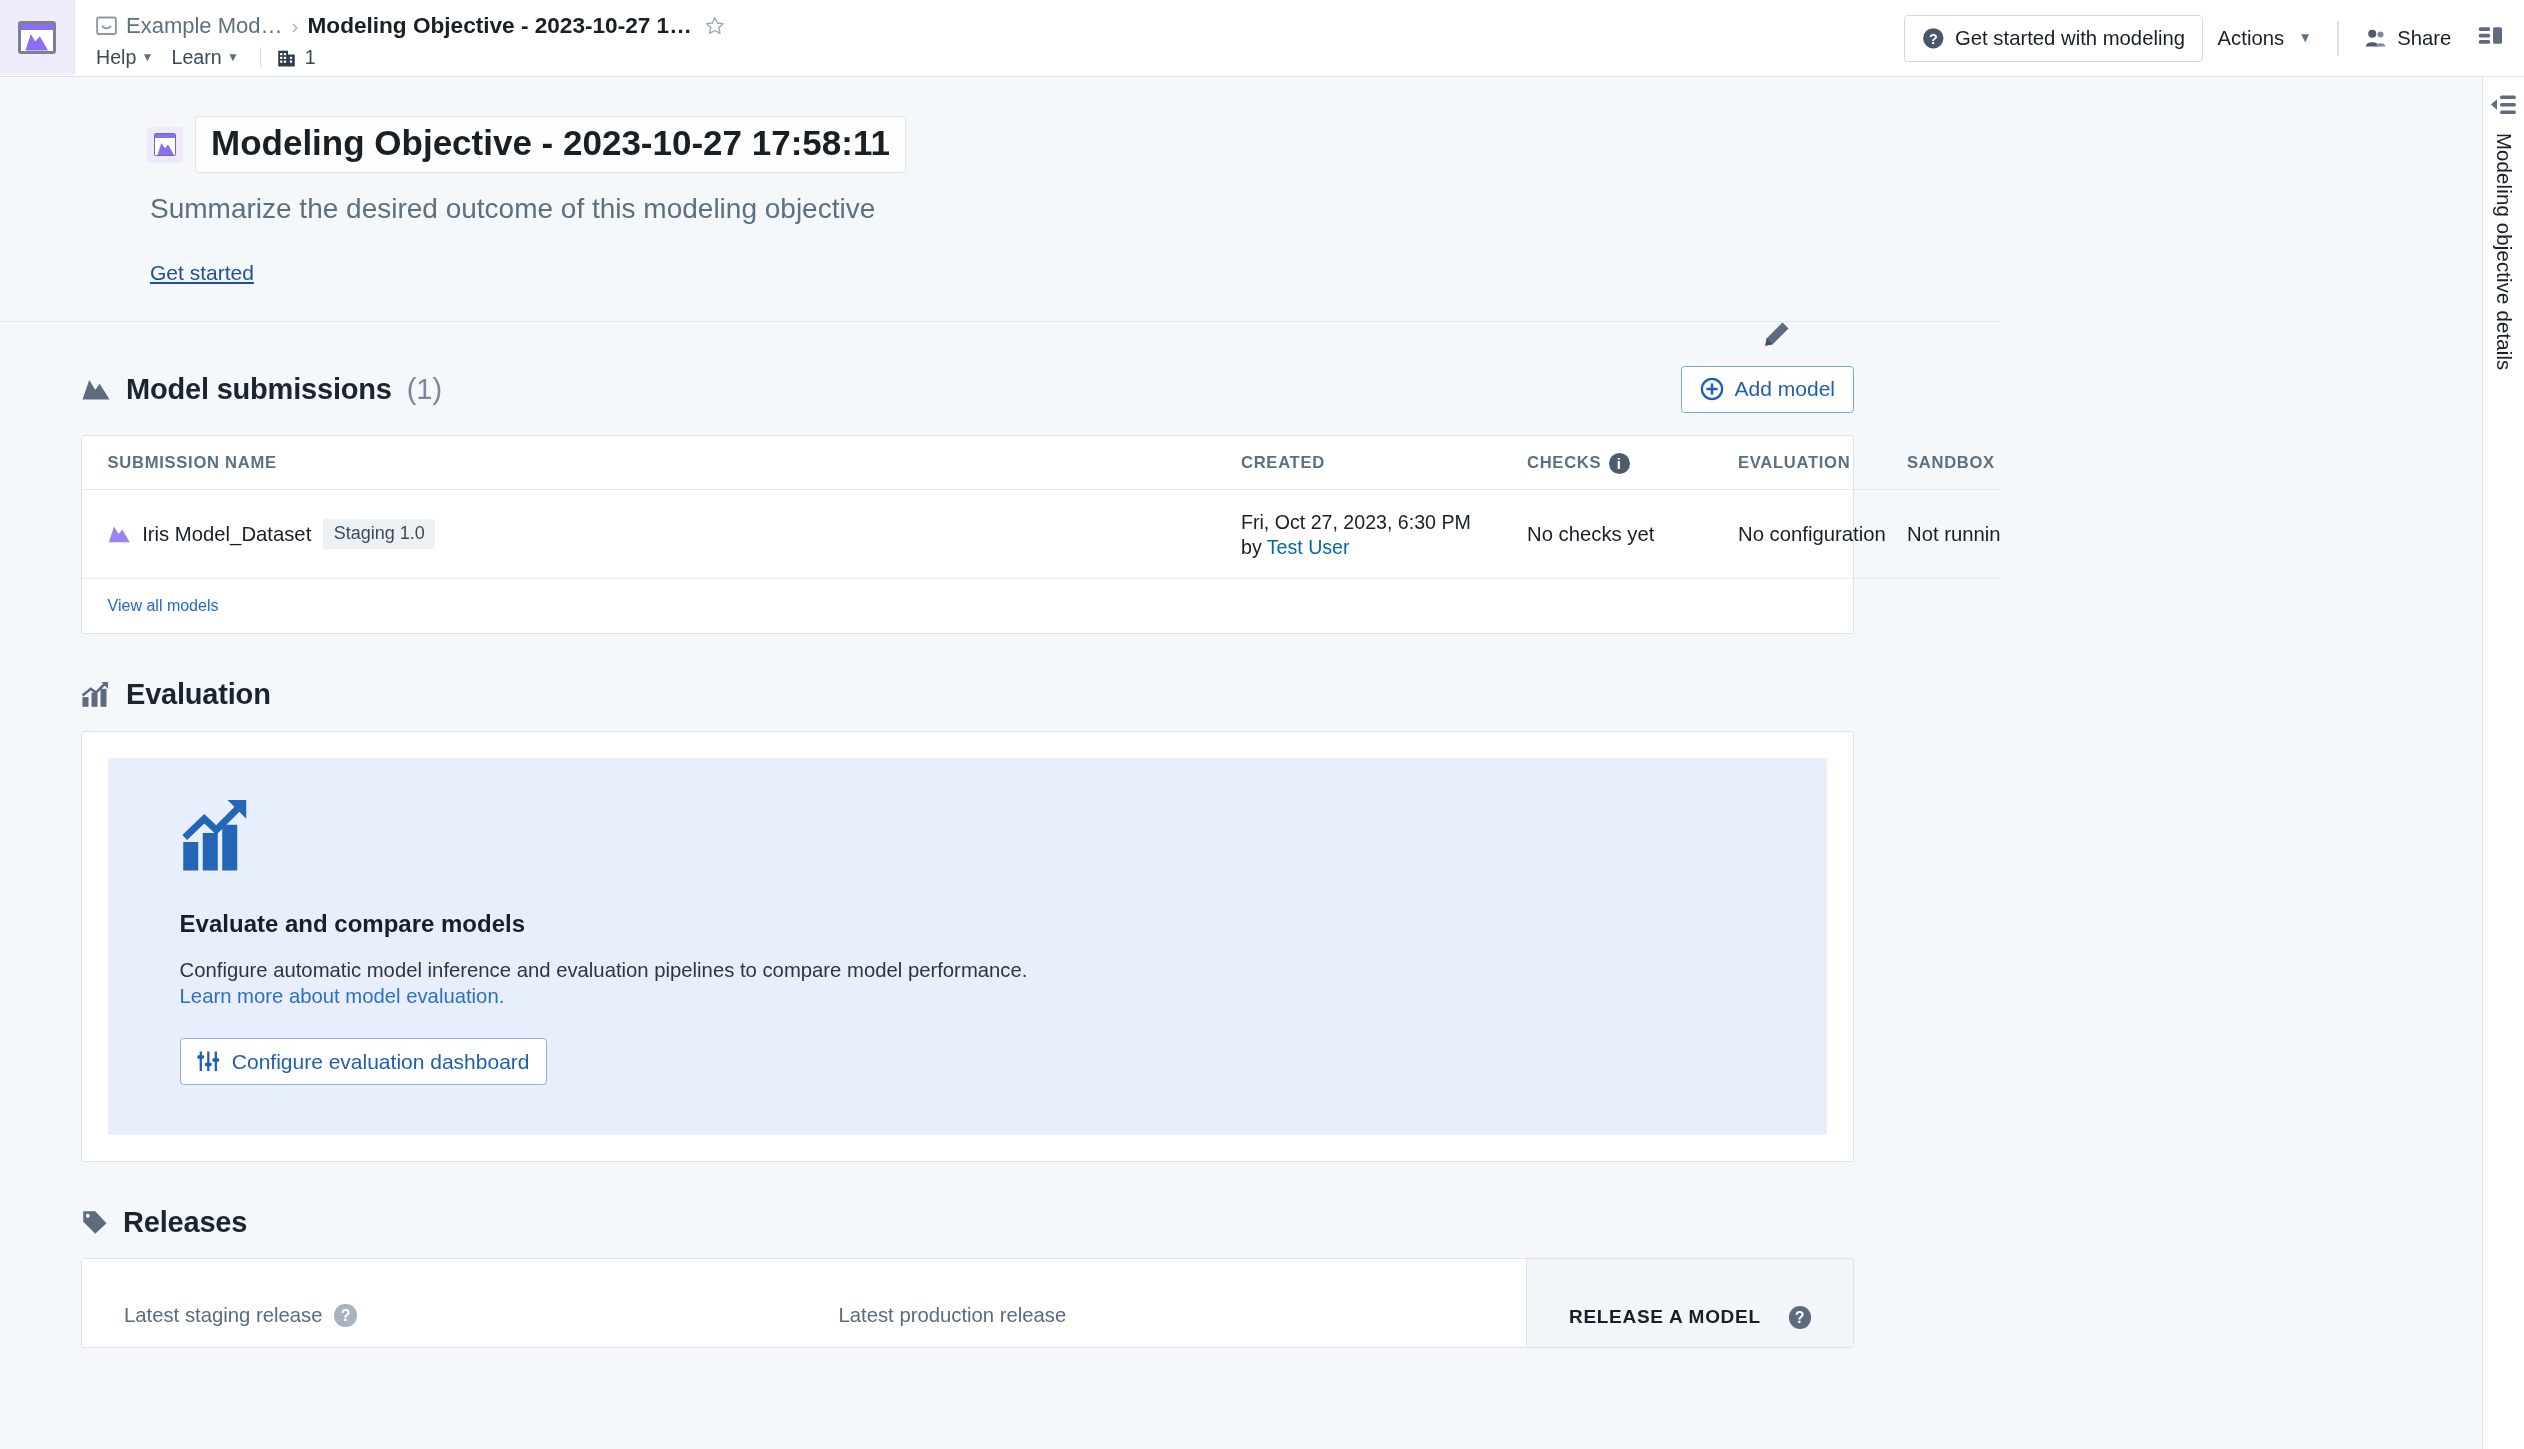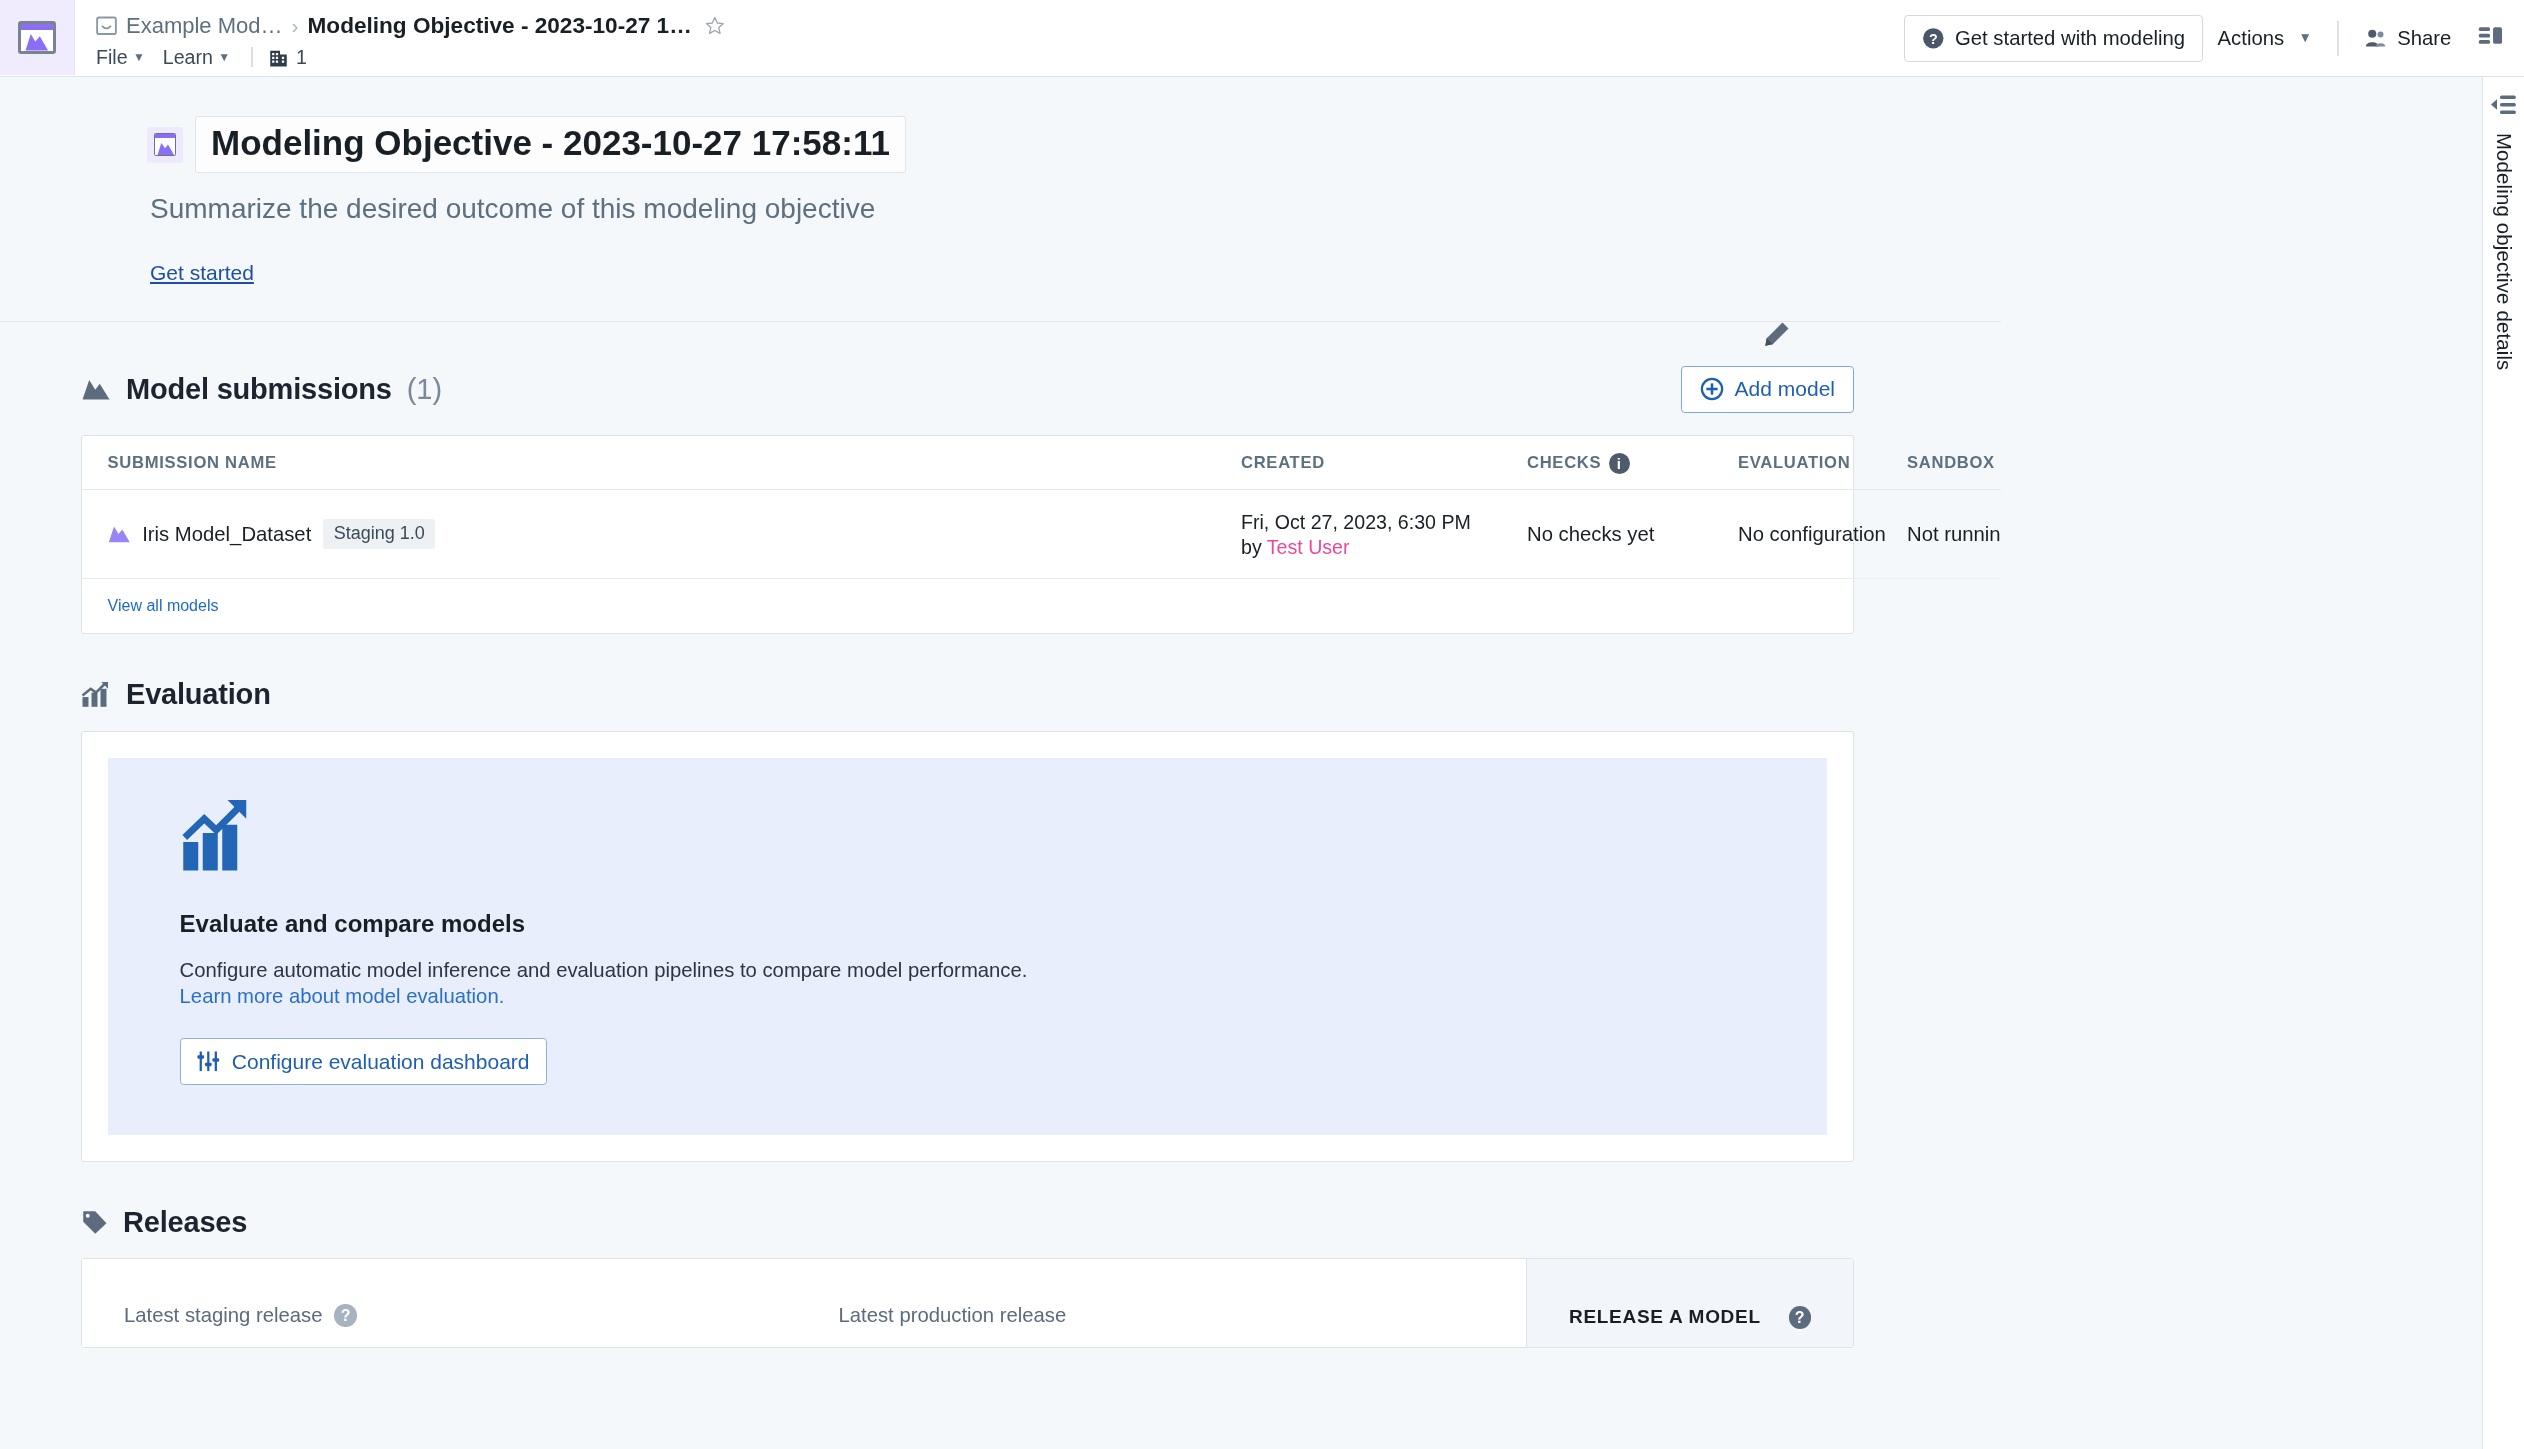--- a/index.html
+++ b/index.html
@@ -159,21 +159,21 @@
   }
   table.subs td:first-child { padding-left: 25.6px; }
   .sub-name { display: flex; align-items: center; gap: 12px; }
   .tag-pill {
     background: #eef1f4; border-radius: 3px; padding: 3.8px 10.5px 5.3px 10.5px;
     font-size: 18px; color: #394b59;
   }
   .muted { color: #9aa7b4; font-size: 19.6px; }
   .created-main { font-size: 19.6px; color: #182026; line-height: 1.35; }
   .created-by { font-size: 19.6px; color: #182026; }
-  .link-user { color: #ec4899; text-decoration: none; cursor: pointer; }
+  .link-user { color: #0369a1; text-decoration: none; cursor: pointer; }
   .dots { font-size: 25.6px; color: #3b4754; letter-spacing: 1.5px; cursor: pointer; line-height: 0.6; }
   .hinfo { display: inline-flex; align-items: center; gap: 7.5px; }
   .table-footer { padding: 18px 0 18px 25.6px; }
   .footer-link { font-size: 16px; color: #1f69c9; text-decoration: none; cursor: pointer; }
 
   
   .eval-card { padding: 25.6px; }
   .eval-inner {
     background: #e8eefb; padding: 42px 0 50px 72px;
   }
@@ -235,21 +235,21 @@
       </svg>
       <span class="crumb-link">Example Mod…</span>
       <span class="crumb-sep">›</span>
       <span class="crumb-title">Modeling Objective - 2023-10-27 1…</span>
       <svg class="star-icon" viewBox="0 0 26 26">
         <path d="M13 2 L16.3 9.3 L24 10.2 L18.3 15.4 L19.9 23 L13 19.2 L6.1 23 L7.7 15.4 L2 10.2 L9.7 9.3 Z" fill="none" stroke="#9aa7b4" stroke-width="1.8" stroke-linejoin="round"></path>
       </svg>
     </div>
     <div class="menuline">
       <div class="menu-item">
-        <span>File</span>
+        <span>Help</span>
         <span class="caret">▼</span>
       </div>
       <div class="menu-item">
         <span>Learn</span>
         <span class="caret">▼</span>
       </div>
       <div class="menu-divider"></div>
       <div class="org-chip">
         <svg width="21" height="21" viewBox="0 0 28 28">
           <rect x="3" y="5" width="13" height="21" fill="#2f3c4c"></rect>

